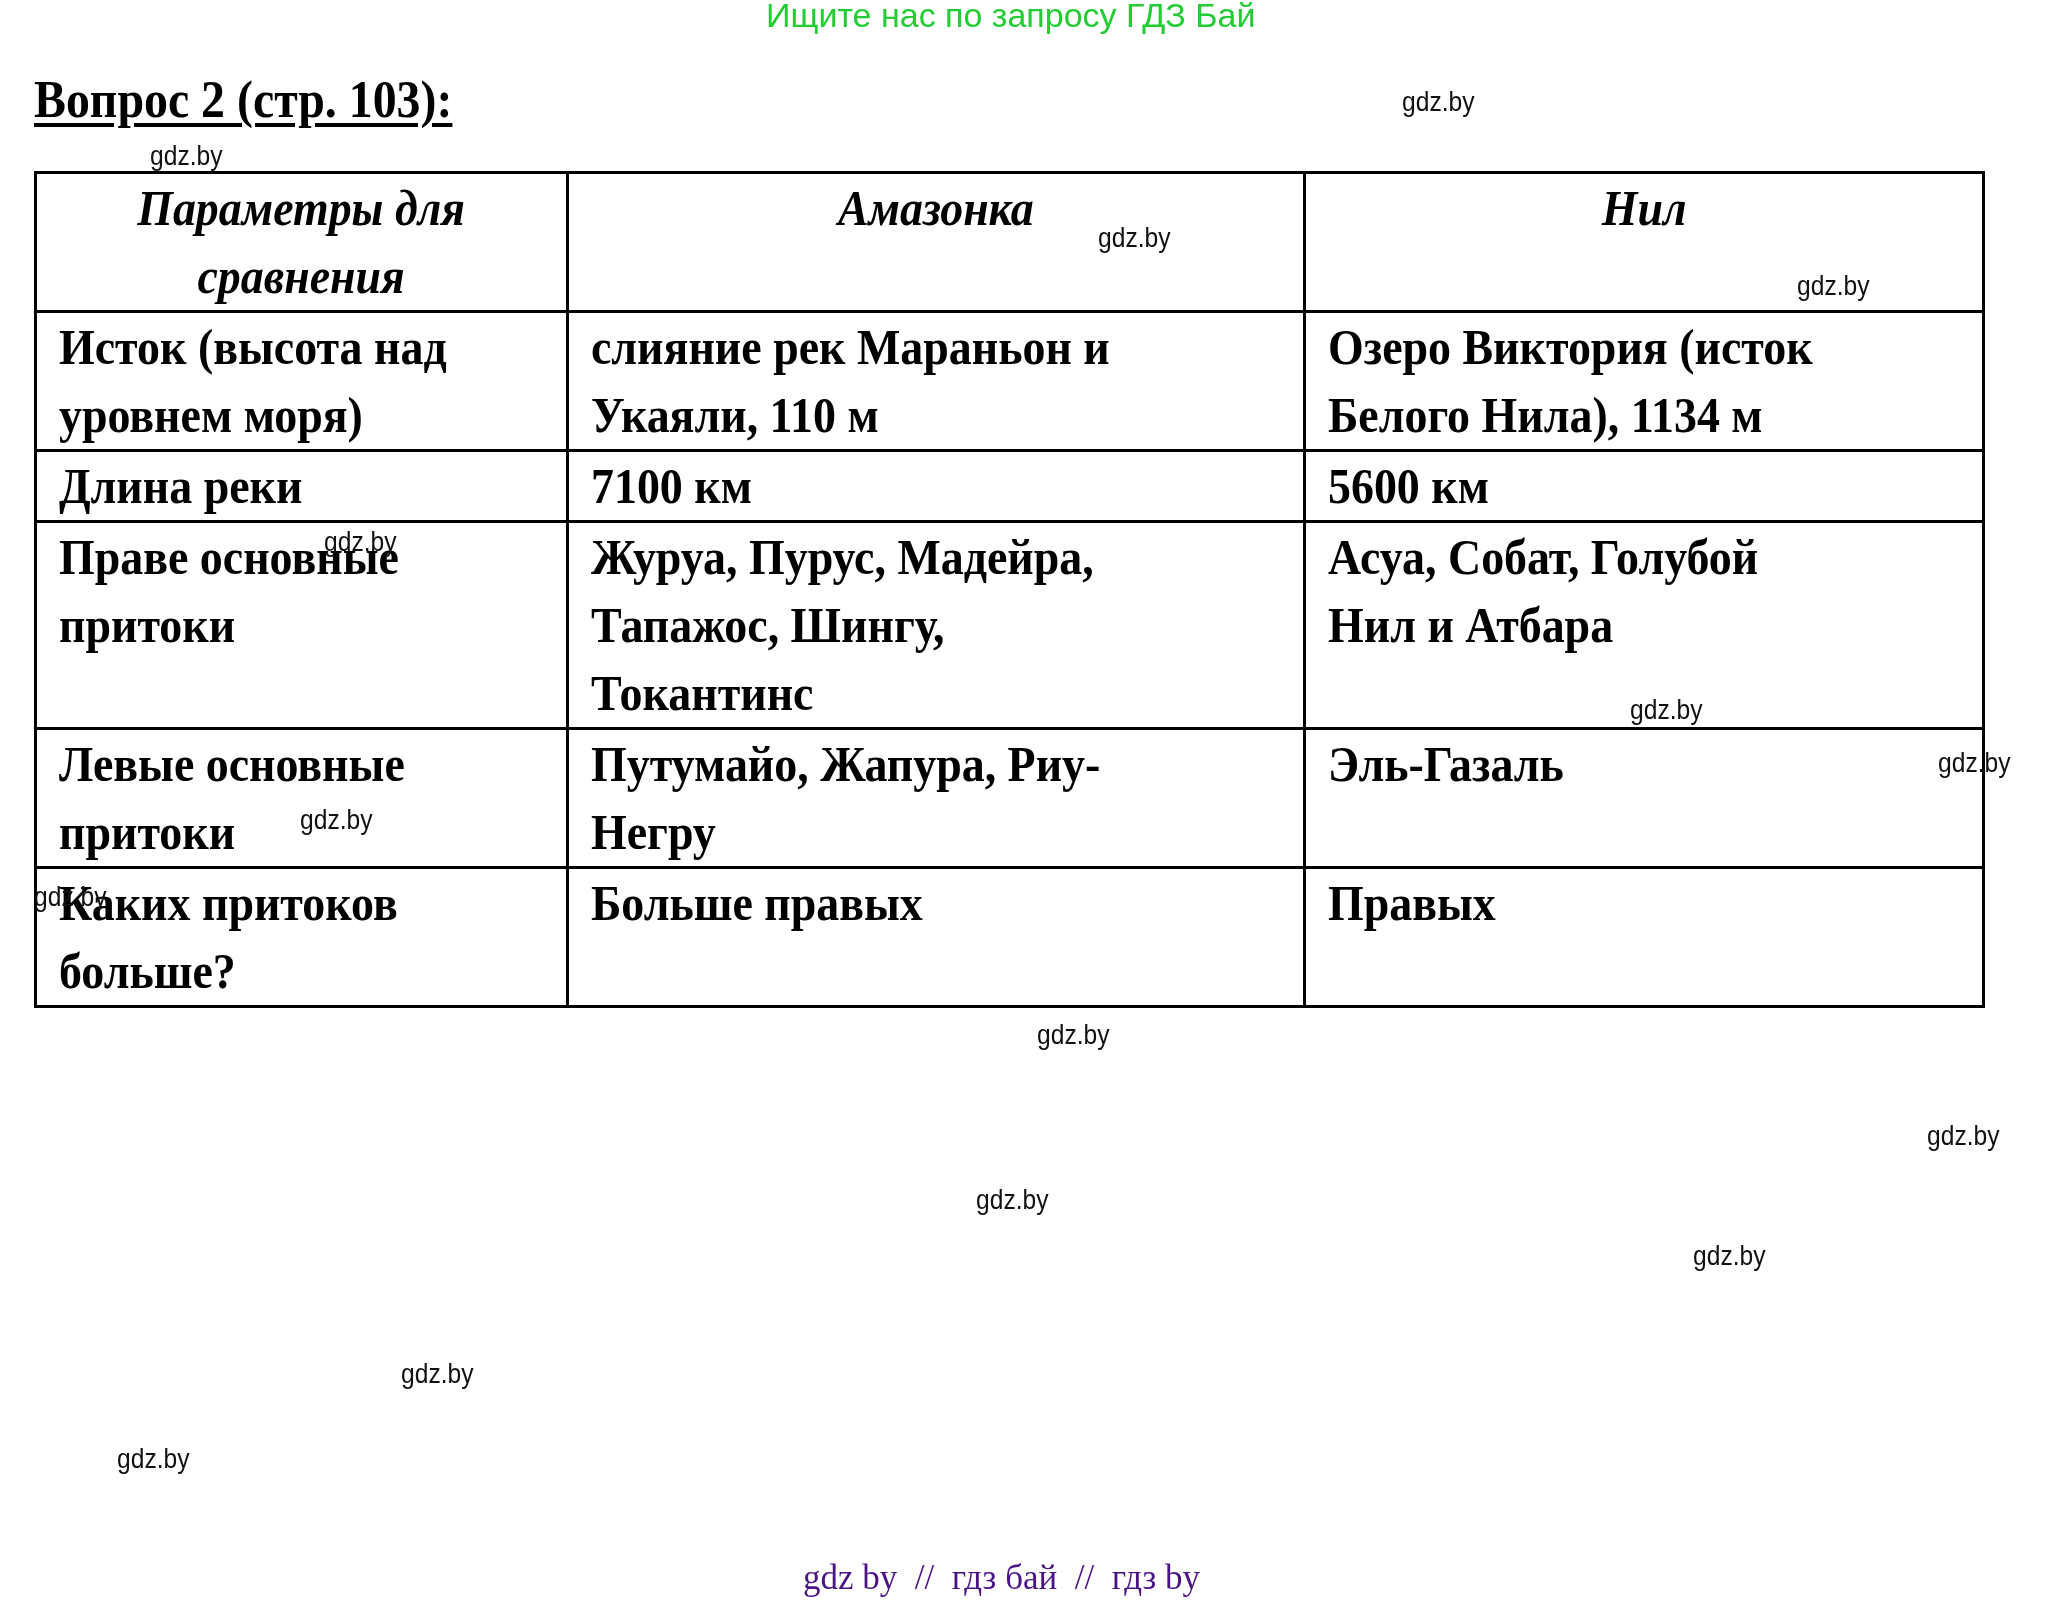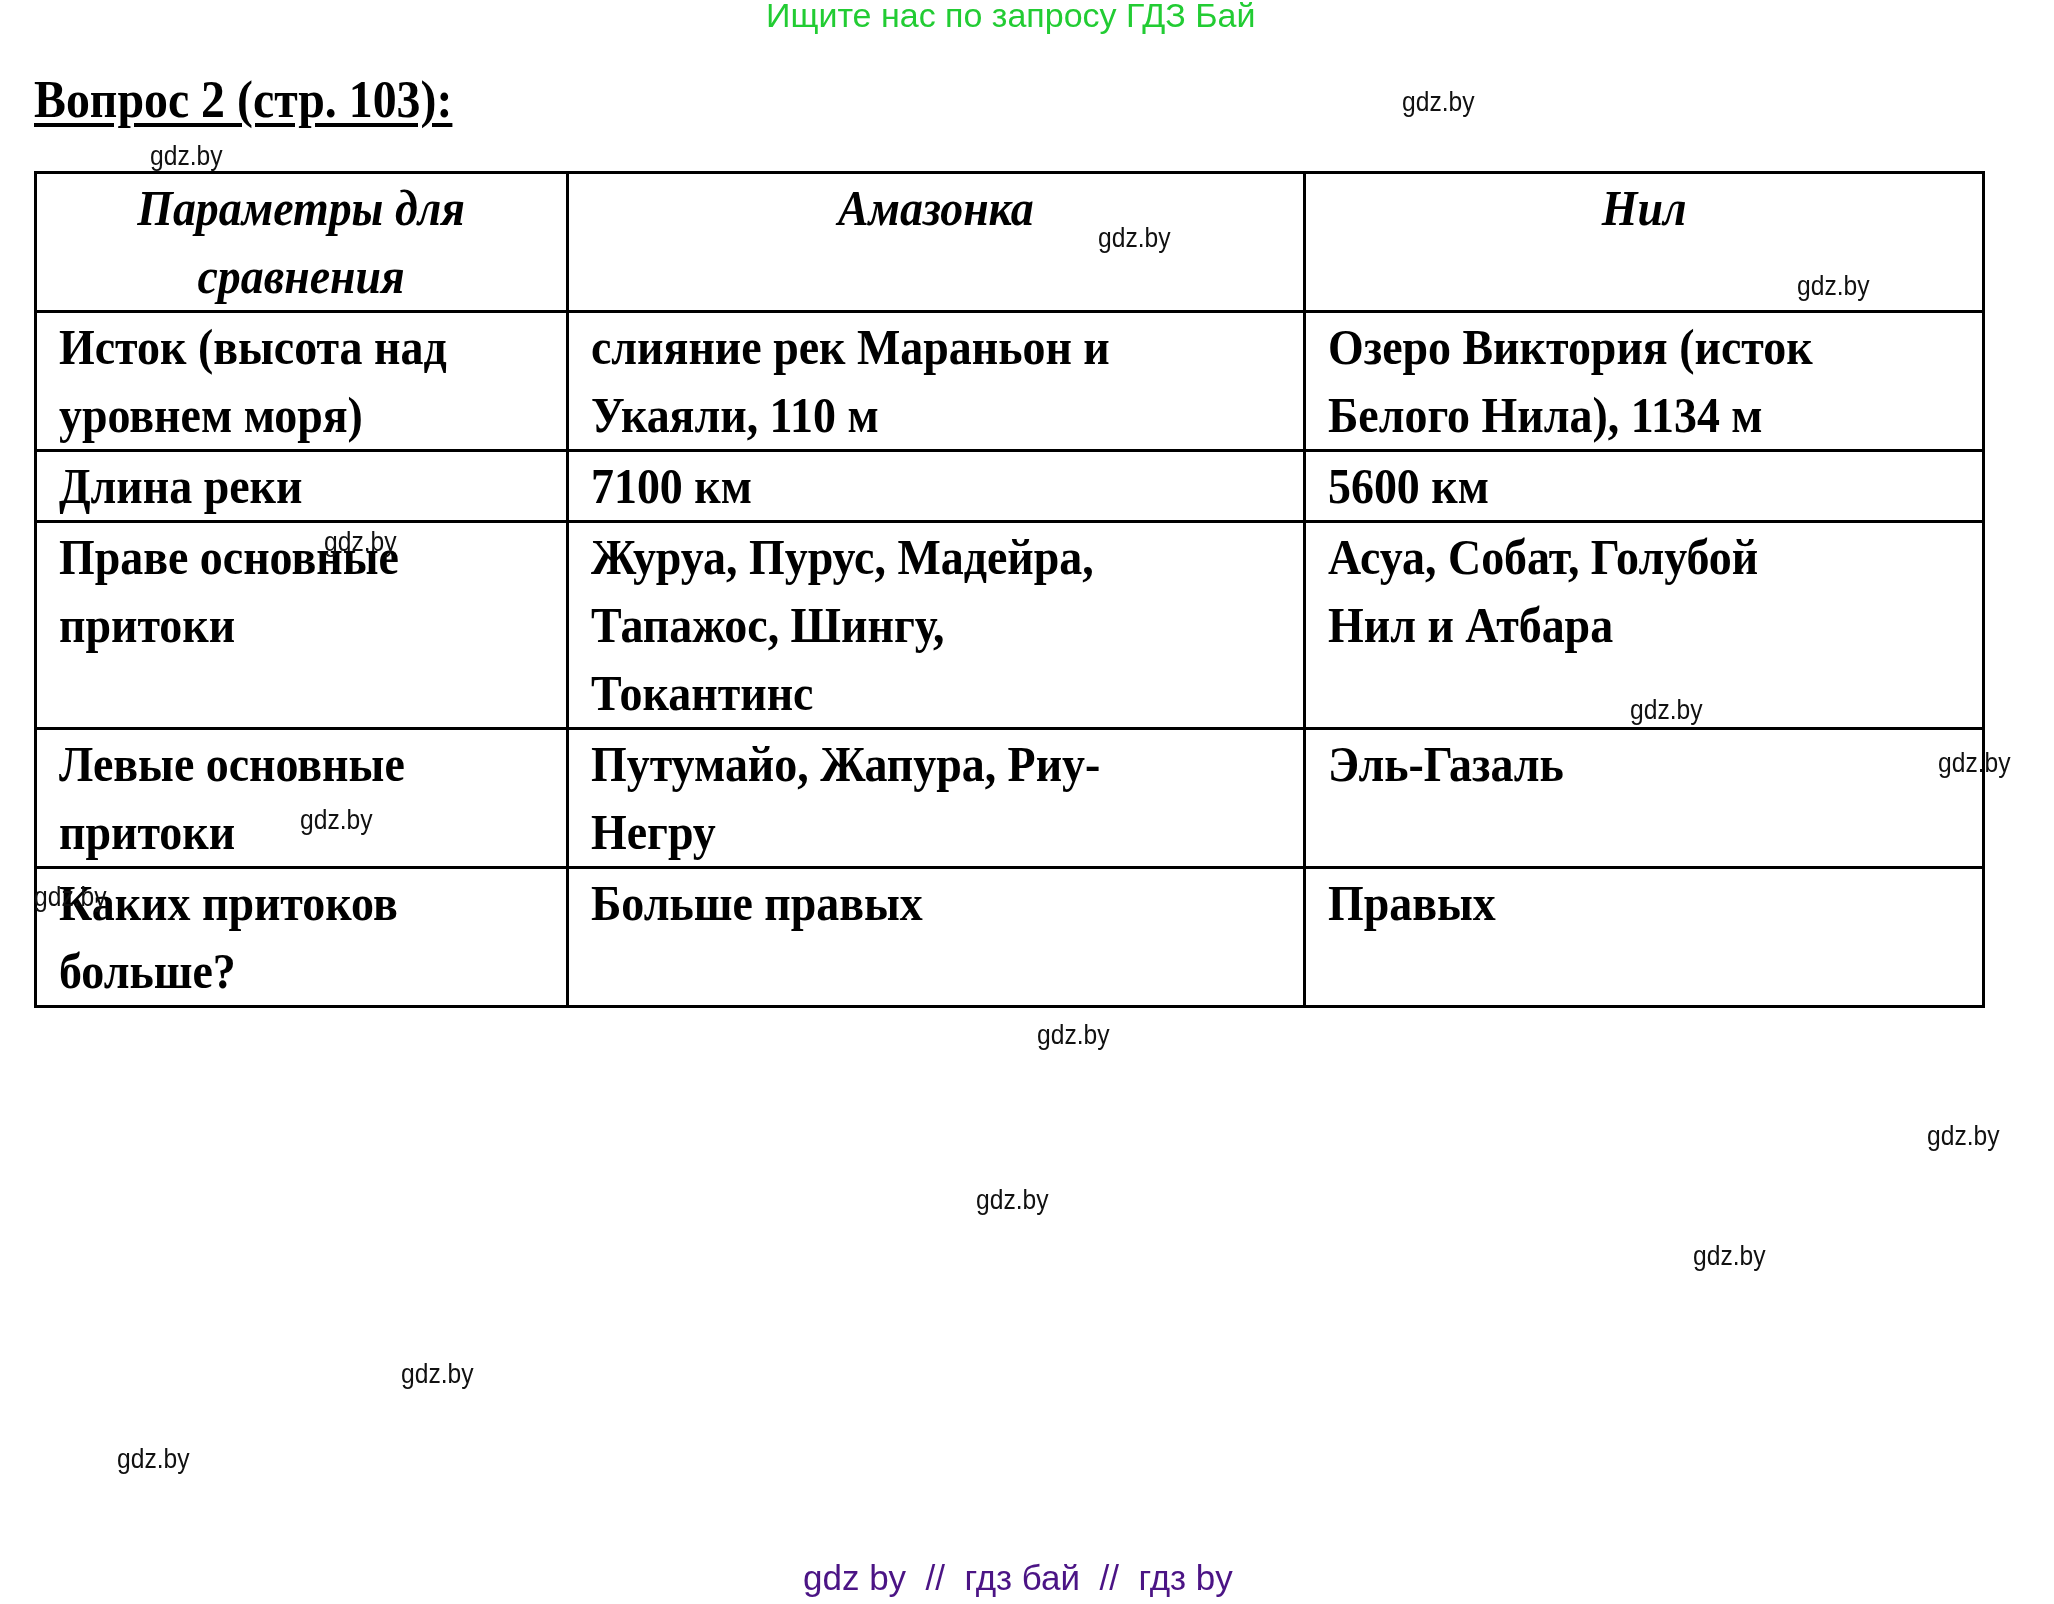--- a/index.html
+++ b/index.html
@@ -6,21 +6,21 @@
   body { width:2054px; height:1604px; position:relative; overflow:hidden; font-family:"Liberation Serif", serif; color:#000; }
   .promo { position:absolute; left:766px; top:-4px; font-family:"Liberation Sans", sans-serif; font-size:34px; color:#22cc33; white-space:nowrap; }
   .title { position:absolute; left:34px; top:70px; font-family:"Liberation Serif", serif; font-weight:bold; font-size:52px; text-decoration:underline; text-decoration-thickness:4px; text-underline-offset:6px; white-space:nowrap; transform:scaleX(0.92); transform-origin:left top; }
   table.cmp { position:absolute; left:34px; top:171px; width:1948px; border-collapse:collapse; table-layout:fixed; }
   table.cmp td, table.cmp th { border:3px solid #000; vertical-align:top; padding:0 0 0 22px; font-size:51px; line-height:68px; font-weight:bold; text-align:left; overflow:hidden; }
   table.cmp th { font-style:italic; text-align:center; padding:0; }
   col.c1 { width:532px; } col.c2 { width:737px; } col.c3 { width:679px; }
   .txt { display:inline-block; transform:scaleX(0.9); transform-origin:left top; white-space:pre-line; }
   th .txt { transform-origin:center top; }
   .wm { position:absolute; font-family:"Liberation Sans", sans-serif; font-size:28px; color:#111; white-space:nowrap; transform:scaleX(0.88); transform-origin:left top; }
-  .footer { position:absolute; left:803px; top:1558px; font-family:Liberation Sans, sans-serif; font-size:35px; color:#4b1485; white-space:pre; }
+  .footer { position:absolute; left:803px; top:1558px; font-family:Liberation Serif, serif; font-size:35px; color:#4b1485; white-space:pre; }
   sup { font-size:0.55em; vertical-align:0.7em; line-height:0; }
 </style>
 </head>
 <body>
 
 <div class="promo">Ищите нас по запросу ГДЗ Бай</div>
 <div class="title">Вопрос 2 (стр. 103):</div>
 
 <table class="cmp">
   <colgroup>

